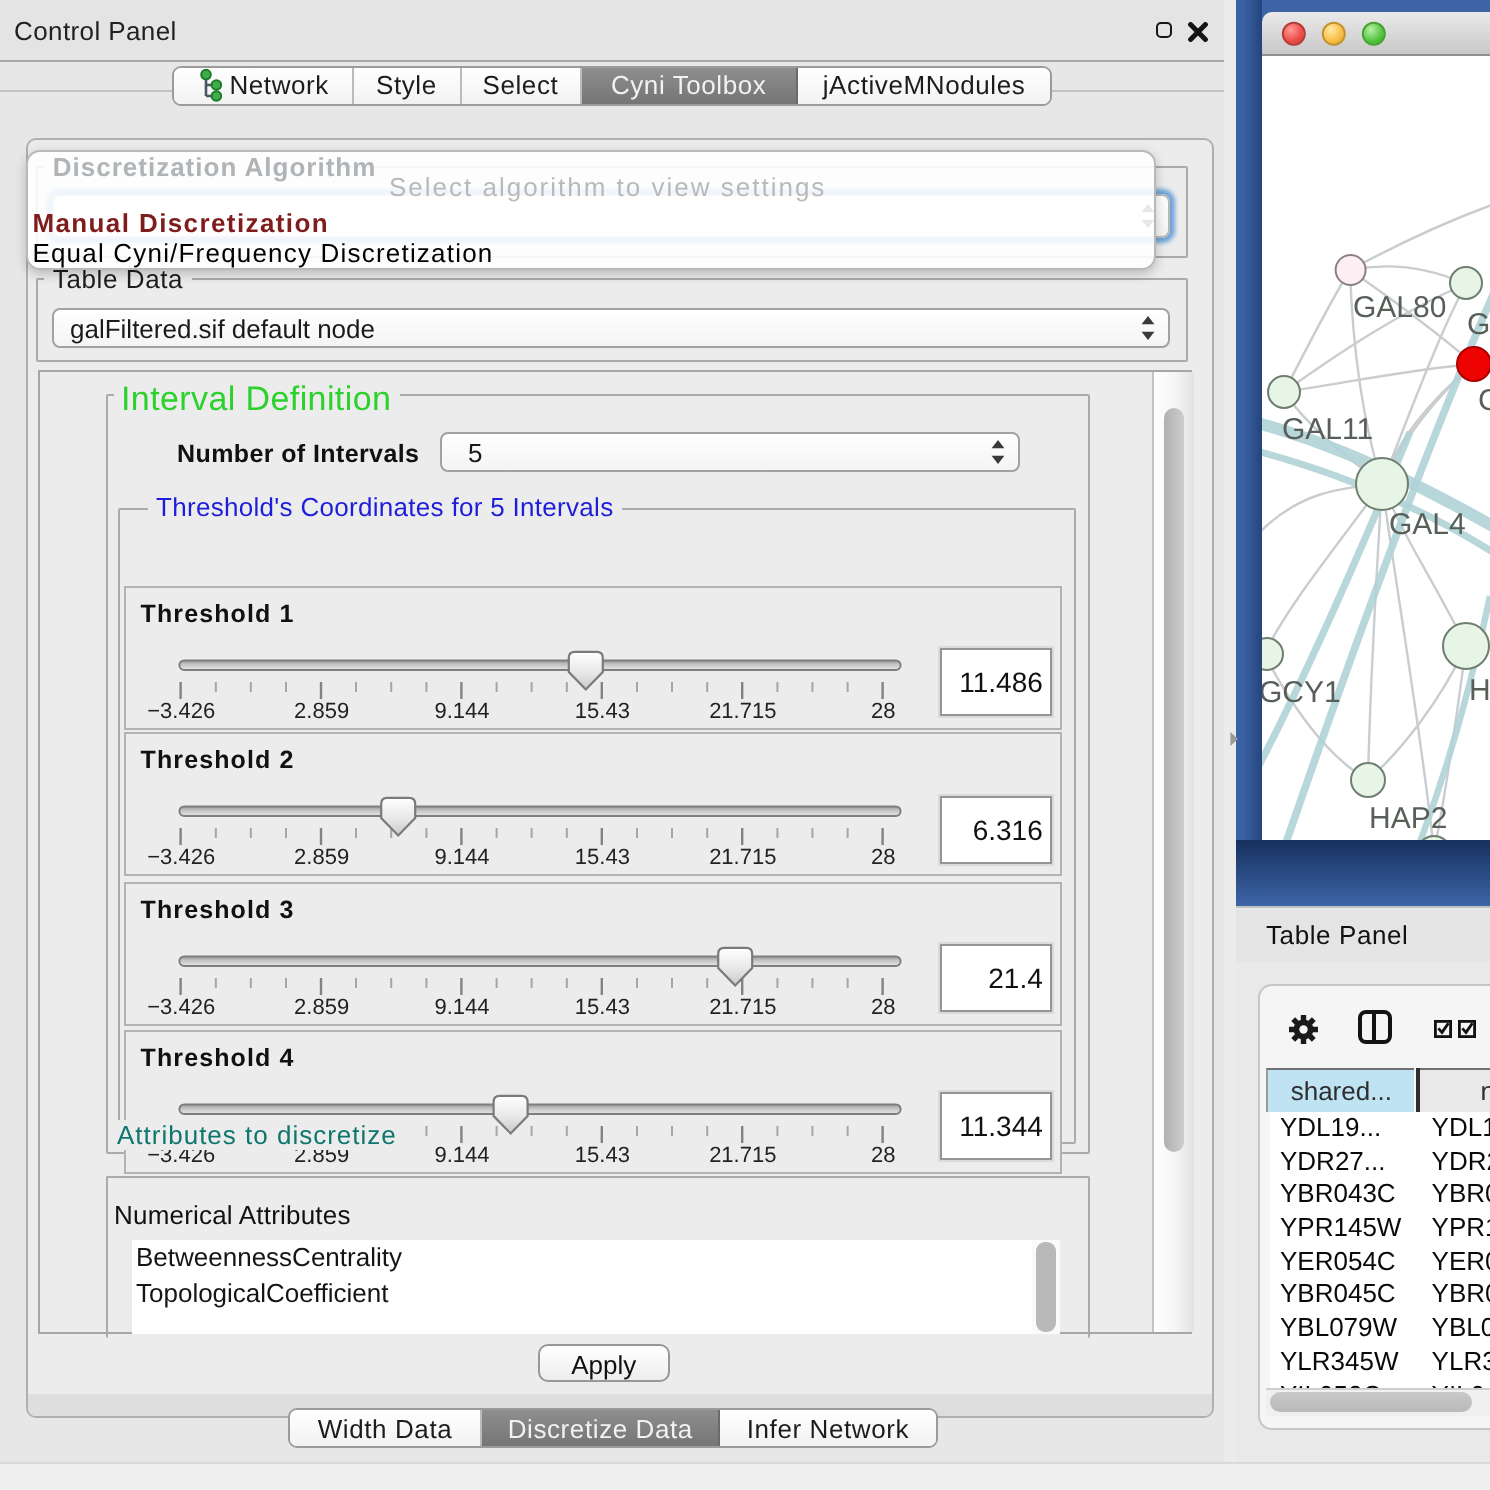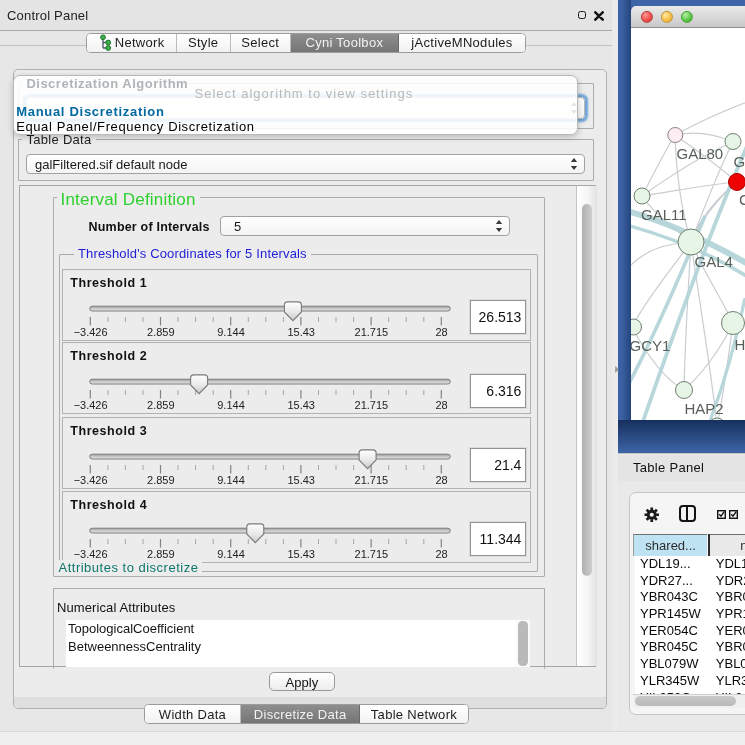--- a/index.html
+++ b/index.html
@@ -16,35 +16,35 @@
 #bottabs{left:144px;top:704px;height:20px;}
 #outer{left:13px;top:69px;width:594px;height:640px;background:#ececec;border:1px solid #b0b0b0;border-radius:5px;box-sizing:border-box;}
 #outerbot{left:14px;top:697px;width:592px;height:11px;background:#dedede;border-radius:0 0 4px 4px;}
 .grp{position:absolute;border:1px solid #ababab;border-radius:1px;}
 .glab{position:absolute;font-size:13px;background:#ececec;padding:0 4px;white-space:nowrap;letter-spacing:0.2px;}
 .combo{position:absolute;background:linear-gradient(#ffffff,#f4f4f4);border:1px solid #a2a2a2;border-radius:4px;font-size:13px;color:#1a1a1a;display:flex;align-items:center;box-sizing:border-box;}
 .arr{position:absolute;right:5.5px;top:50%;transform:translateY(-50%);width:8px;height:13px;}
 #viewport{left:19px;top:185px;width:577px;height:481.5px;border:1px solid #a6a6a6;background:#ececec;box-sizing:border-box;}
 #vsbtrack{left:576px;top:186px;width:19.5px;height:479.5px;background:linear-gradient(to right,#ffffff,#f5f5f5 55%,#e2e2e2);border-left:1px solid #c4c4c4;}
 #vsbthumb{left:581.5px;top:204px;width:10.5px;height:372px;background:linear-gradient(to right,#b0b0b0,#cecece);border-radius:5.5px;}
-.tbox{position:absolute;left:62.3px;width:468.7px;height:72px;border:1px solid #b2b2b2;background:#ececec;box-sizing:border-box;}
+.tbox{position:absolute;left:62.3px;width:468.7px;height:72px;border:1px solid #b2b2b2;background:#ececec;box-sizing:border-box;margin-top:24px;}
 .ttl{position:absolute;left:7px;top:6px;font-size:12.5px;font-weight:bold;color:#111;letter-spacing:0.55px;}
 .sl{position:absolute;left:0;top:29px;}
 .tlab{position:absolute;width:64px;text-align:center;top:56px;font-size:11px;font-weight:normal;color:#222;}
 .vf{position:absolute;left:407.1px;top:30.5px;width:56px;height:34px;background:#fff;border:1px solid #949494;box-shadow:0 0 0 1px #dadada;font-size:14px;color:#111;text-align:right;line-height:32px;padding-right:4px;box-sizing:border-box;}
 #nlist{left:66px;top:620px;width:450px;height:46.5px;background:#fff;font-size:13px;color:#151515;overflow:hidden;}
 #nlist div{padding-left:2px;height:17.8px;line-height:17.8px;}
 #listtrack{left:516px;top:620px;width:13.5px;height:46.5px;background:#fafafa;}
 #listthumb{left:518px;top:621px;width:9.5px;height:45px;background:#b9b9b9;border-radius:4.5px;}
 #applybtn{left:268.7px;top:671.5px;width:66.4px;height:19.5px;border:1px solid #989898;border-radius:5px;background:linear-gradient(#ffffff,#ededed);font-size:13px;color:#111;text-align:center;line-height:19px;box-sizing:border-box;}
 #dockline{left:0;top:730.5px;width:745px;height:1px;background:#d9d9d9;}
 #dockbot{left:0;top:731.5px;width:745px;height:13.5px;background:#efefef;}
 #popup{left:13.2px;top:74.5px;width:565.3px;height:60px;background:rgba(255,255,255,0.88);border:1px solid #b9b9b9;border-radius:7px;box-shadow:0 2px 6px rgba(0,0,0,0.22);z-index:40;box-sizing:border-box;}
 #popup .r1{position:absolute;left:8px;top:10px;width:100%;text-align:center;font-size:13px;color:#b9b9b9;letter-spacing:1px;}
-#popup .r2{position:absolute;left:2px;top:28px;font-size:13px;font-weight:bold;color:#0369a1;letter-spacing:0.7px;}
+#popup .r2{position:absolute;left:2px;top:28px;font-size:13px;font-weight:bold;color:#7f1d1d;letter-spacing:0.7px;}
 #popup .r3{position:absolute;left:2px;top:43.5px;font-size:13px;color:#000;letter-spacing:0.6px;}
 #desktop{left:617.6px;top:0;width:128px;height:454px;background:#3c64a7;}
 #deskshade{left:617.6px;top:0;width:13.4px;height:454px;background:linear-gradient(to right,#3a61a3 30%,#25447b);}
 #deskbottom{left:617.6px;top:420px;width:128px;height:34px;background:linear-gradient(#16305e,#3e66a9);}
 #netwin{left:631px;top:6px;width:114px;height:414px;border-radius:5px 0 0 0;overflow:hidden;}
 #nettitle{position:absolute;left:0;top:0;width:100%;height:21px;background:linear-gradient(#eaeaea,#c8c8c8);border-bottom:1px solid #8f8f8f;}
 .tl{position:absolute;top:11px;width:12.2px;height:12.2px;border-radius:50%;transform:translate(-50%,-50%);box-sizing:border-box;}
 #netcontent{position:absolute;left:0;top:22px;width:114px;height:392px;background:#fff;}
 #tdock{left:617.6px;top:454px;width:128px;height:291px;background:#e9e9e9;}
 #tpaneltitle{left:617.6px;top:455px;width:128px;height:26px;background:#e4e4e4;}
@@ -146,21 +146,21 @@
   <path d="M44.9 18 V23 M62.4 18 V23 M80.0 18 V23 M115.0 18 V23 M132.6 18 V23 M150.2 18 V23 M185.3 18 V23 M202.8 18 V23 M220.4 18 V23 M255.5 18 V23 M273.0 18 V23 M290.6 18 V23 M325.7 18 V23 M343.2 18 V23 M360.8 18 V23" stroke="#a6a6a6" stroke-width="1" fill="none"></path>
   <path d="M27.3 18 V26.5 M97.5 18 V26.5 M167.7 18 V26.5 M237.9 18 V26.5 M308.1 18 V26.5 M378.3 18 V26.5" stroke="#838383" stroke-width="1.2" fill="none"></path>
   <path d="M221.4 13 L221.4 6 Q221.4 2.9 224.4 2.9 L235.4 2.9 Q238.4 2.9 238.4 6 L238.4 13 L229.9 21.7 Z" fill="url(#thm)" stroke="#7a7a7a" stroke-width="1.1"></path>
  </svg>
  <div class="tlab" style="left:-4.7px">−3.426</div>
     <div class="tlab" style="left:65.5px">2.859</div>
     <div class="tlab" style="left:135.7px">9.144</div>
     <div class="tlab" style="left:205.9px">15.43</div>
     <div class="tlab" style="left:276.1px">21.715</div>
     <div class="tlab" style="left:346.3px">28</div>
- <div class="vf">26.513</div>
+ <div class="vf">11.486</div>
 </div>
 <div class="tbox" style="top:342.3px">
  <div class="ttl">Threshold 2</div>
  <svg class="sl" width="470" height="28" viewBox="0 0 470 28">
   <rect x="26.7" y="7.2" width="360.6" height="4.8" rx="2.4" fill="url(#trk)" stroke="#7e7e7e" stroke-width="1"></rect>
   <path d="M44.9 18 V23 M62.4 18 V23 M80.0 18 V23 M115.0 18 V23 M132.6 18 V23 M150.2 18 V23 M185.3 18 V23 M202.8 18 V23 M220.4 18 V23 M255.5 18 V23 M273.0 18 V23 M290.6 18 V23 M325.7 18 V23 M343.2 18 V23 M360.8 18 V23" stroke="#a6a6a6" stroke-width="1" fill="none"></path>
   <path d="M27.3 18 V26.5 M97.5 18 V26.5 M167.7 18 V26.5 M237.9 18 V26.5 M308.1 18 V26.5 M378.3 18 V26.5" stroke="#838383" stroke-width="1.2" fill="none"></path>
   <path d="M127.6 13 L127.6 6 Q127.6 2.9 130.6 2.9 L141.6 2.9 Q144.6 2.9 144.6 6 L144.6 13 L136.1 21.7 Z" fill="url(#thm)" stroke="#7a7a7a" stroke-width="1.1"></path>
  </svg>
  <div class="tlab" style="left:-4.7px">−3.426</div>
@@ -201,40 +201,40 @@
     <div class="tlab" style="left:205.9px">15.43</div>
     <div class="tlab" style="left:276.1px">21.715</div>
     <div class="tlab" style="left:346.3px">28</div>
  <div class="vf">11.344</div>
 </div>
 
 <div class="grp" style="left:52.5px;top:588.2px;width:490.2px;height:80px;border-bottom:none;"></div>
 <div class="glab" style="left:54.5px;top:560px;color:#0f766e;letter-spacing:0.5px;">Attributes to discretize</div>
 <div class="abs" style="left:57px;top:600px;font-size:13px;font-weight:normal;color:#111;letter-spacing:0.1px;">Numerical Attributes</div>
 <div class="abs" id="nlist">
+    <div>BetweennessCentrality</div>
     <div>TopologicalCoefficient</div>
-    <div>BetweennessCentrality</div>
   </div>
 <div class="abs" id="listtrack"></div>
 <div class="abs" id="listthumb"></div>
 
 <div class="abs" id="applybtn">Apply</div>
 
 <div class="abs seg" id="bottabs">
  <div class="s" style="width:96px">Width Data</div>
  <div class="s sel" style="width:119.3px">Discretize Data</div>
- <div class="s" style="width:107.3px">Table Network</div>
+ <div class="s" style="width:107.3px">Infer Network</div>
 </div>
 <div class="abs" id="dockline" style="z-index:5"></div>
 <div class="abs" id="dockbot" style="z-index:5"></div>
 
 <div class="abs" id="popup">
  <div class="r1">Select algorithm to view settings</div>
  <div class="r2">Manual Discretization</div>
- <div class="r3">Equal Panel/Frequency Discretization</div>
+ <div class="r3">Equal Cyni/Frequency Discretization</div>
 </div>
 
 <svg class="abs" style="left:613.5px;top:365px;z-index:35" width="6" height="9" viewBox="0 0 6 9">
     <path d="M1.2 1 L5 4.5 L1.2 8 Z" fill="#9a9a9a"></path>
   </svg>
 
 <div class="abs" id="desktop"></div>
 <div class="abs" id="deskshade"></div>
 <div class="abs" id="deskbottom"></div>
 <div class="abs" id="netwin">

